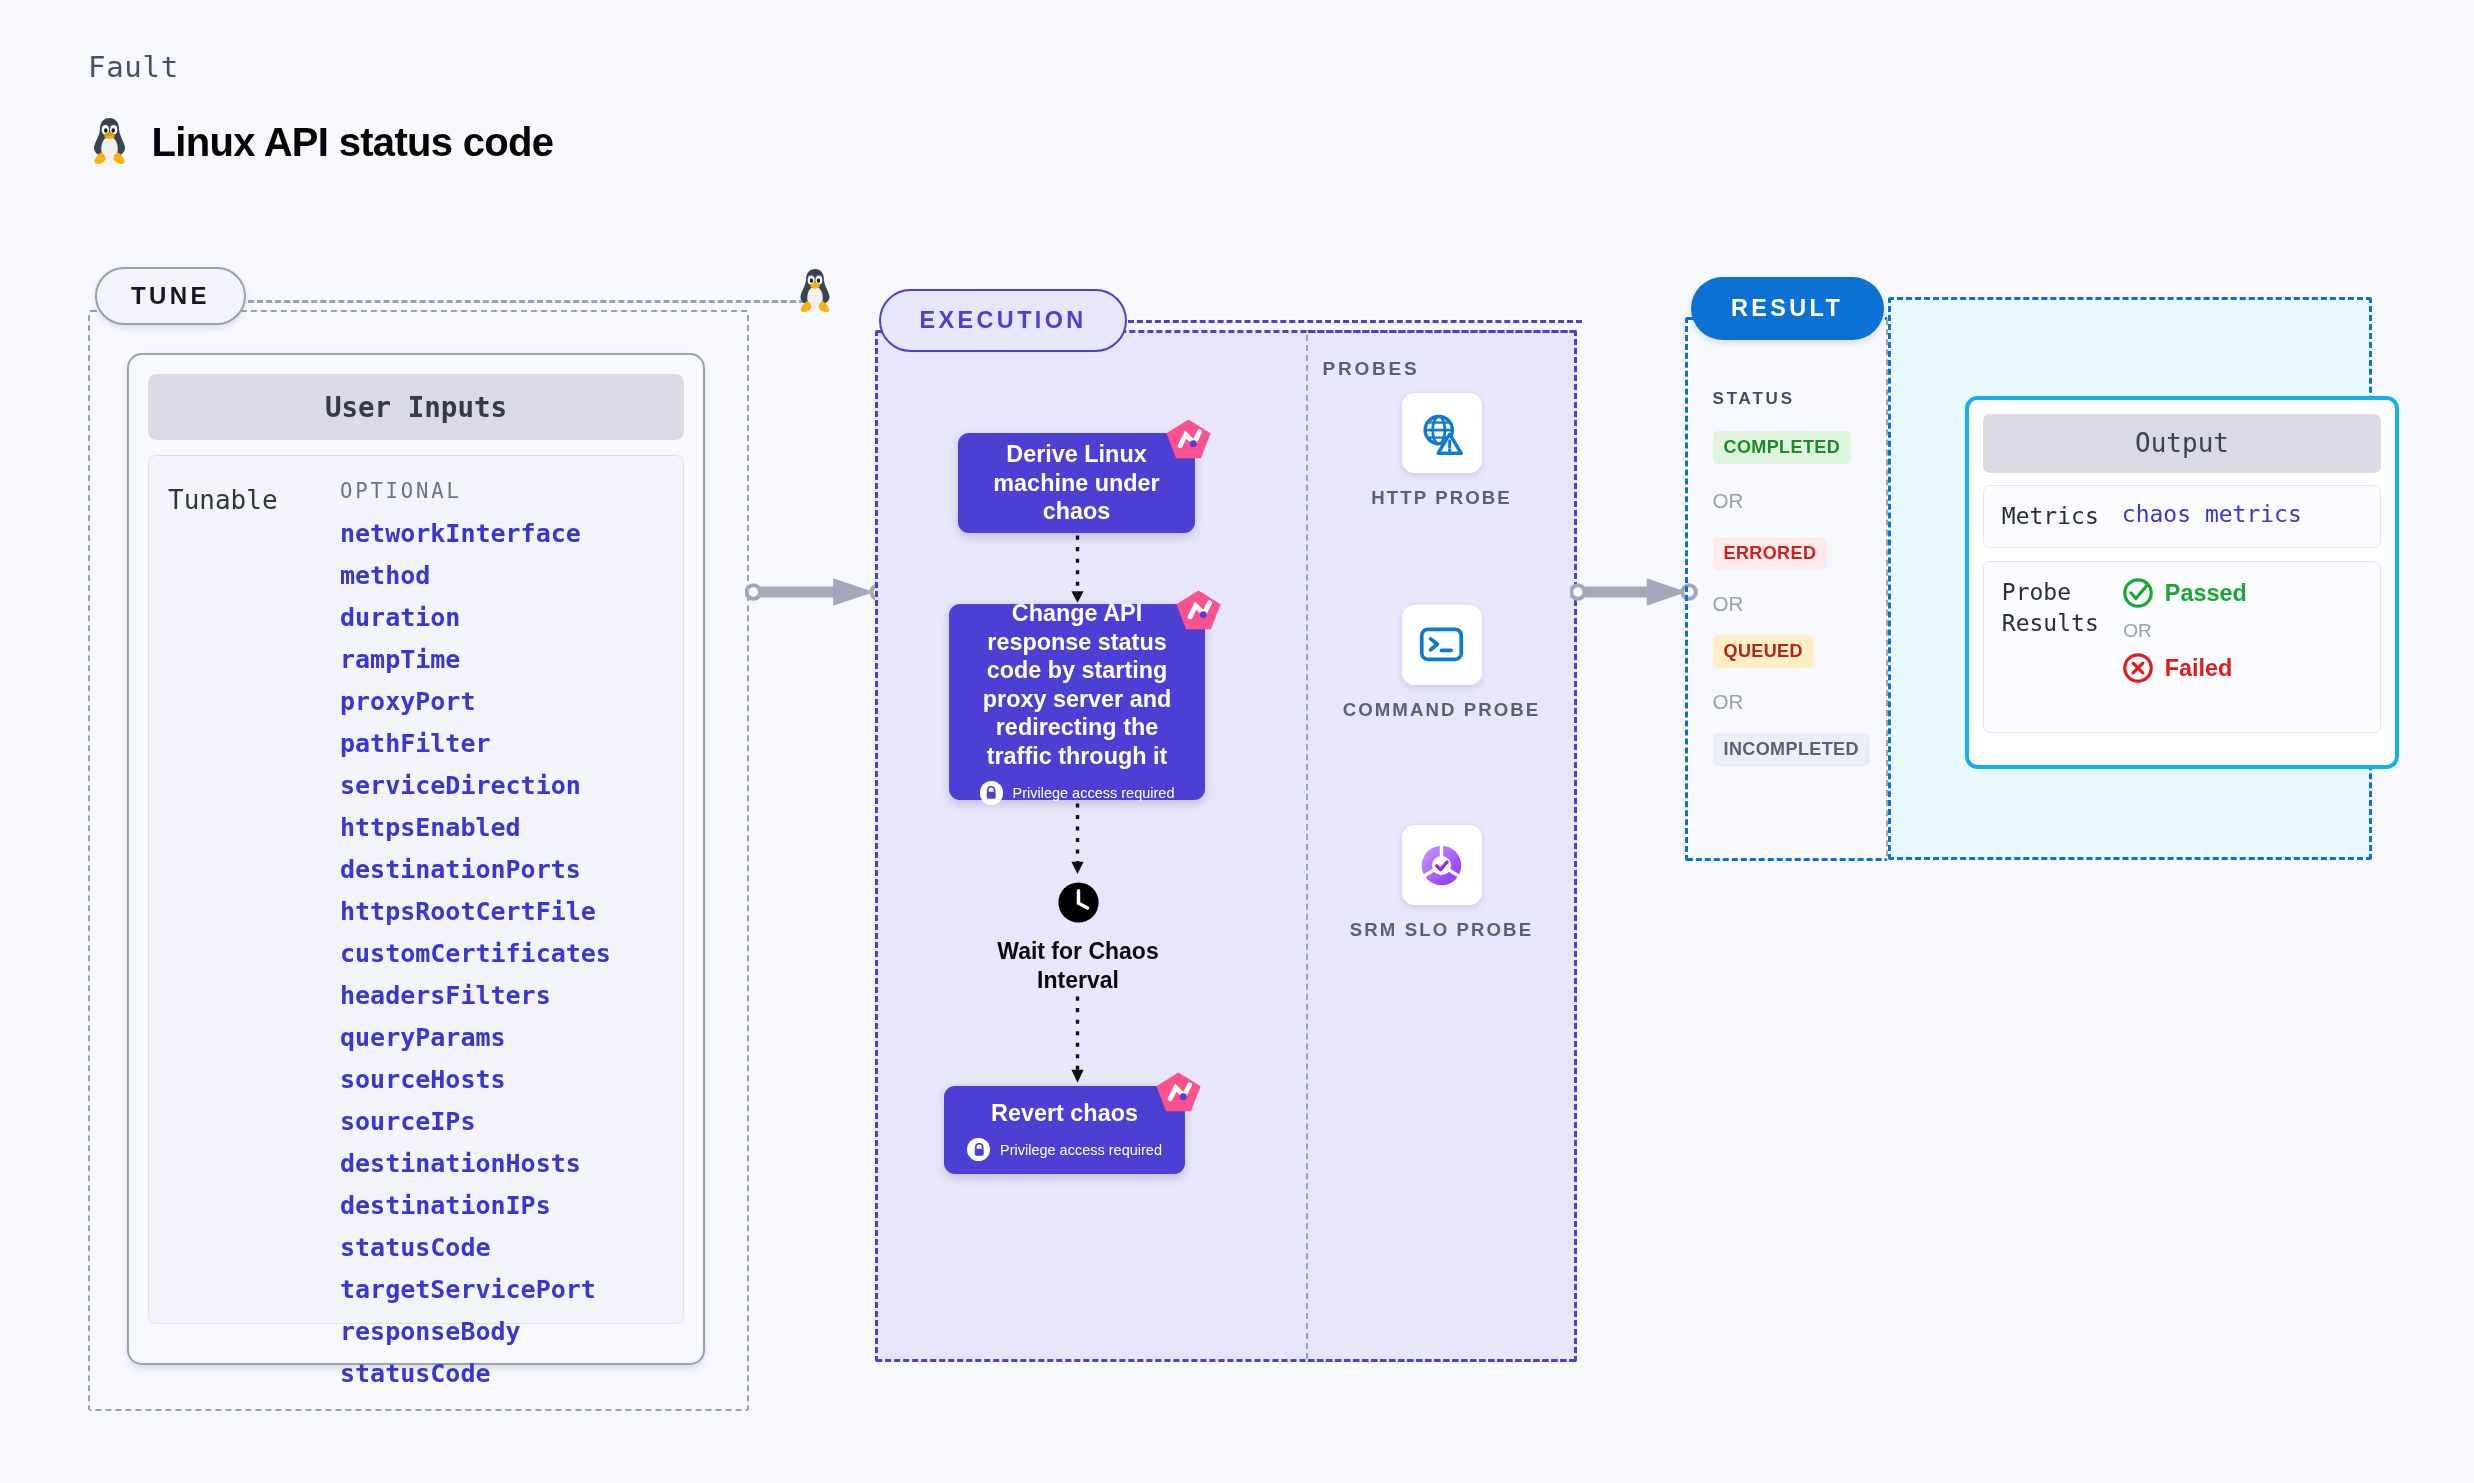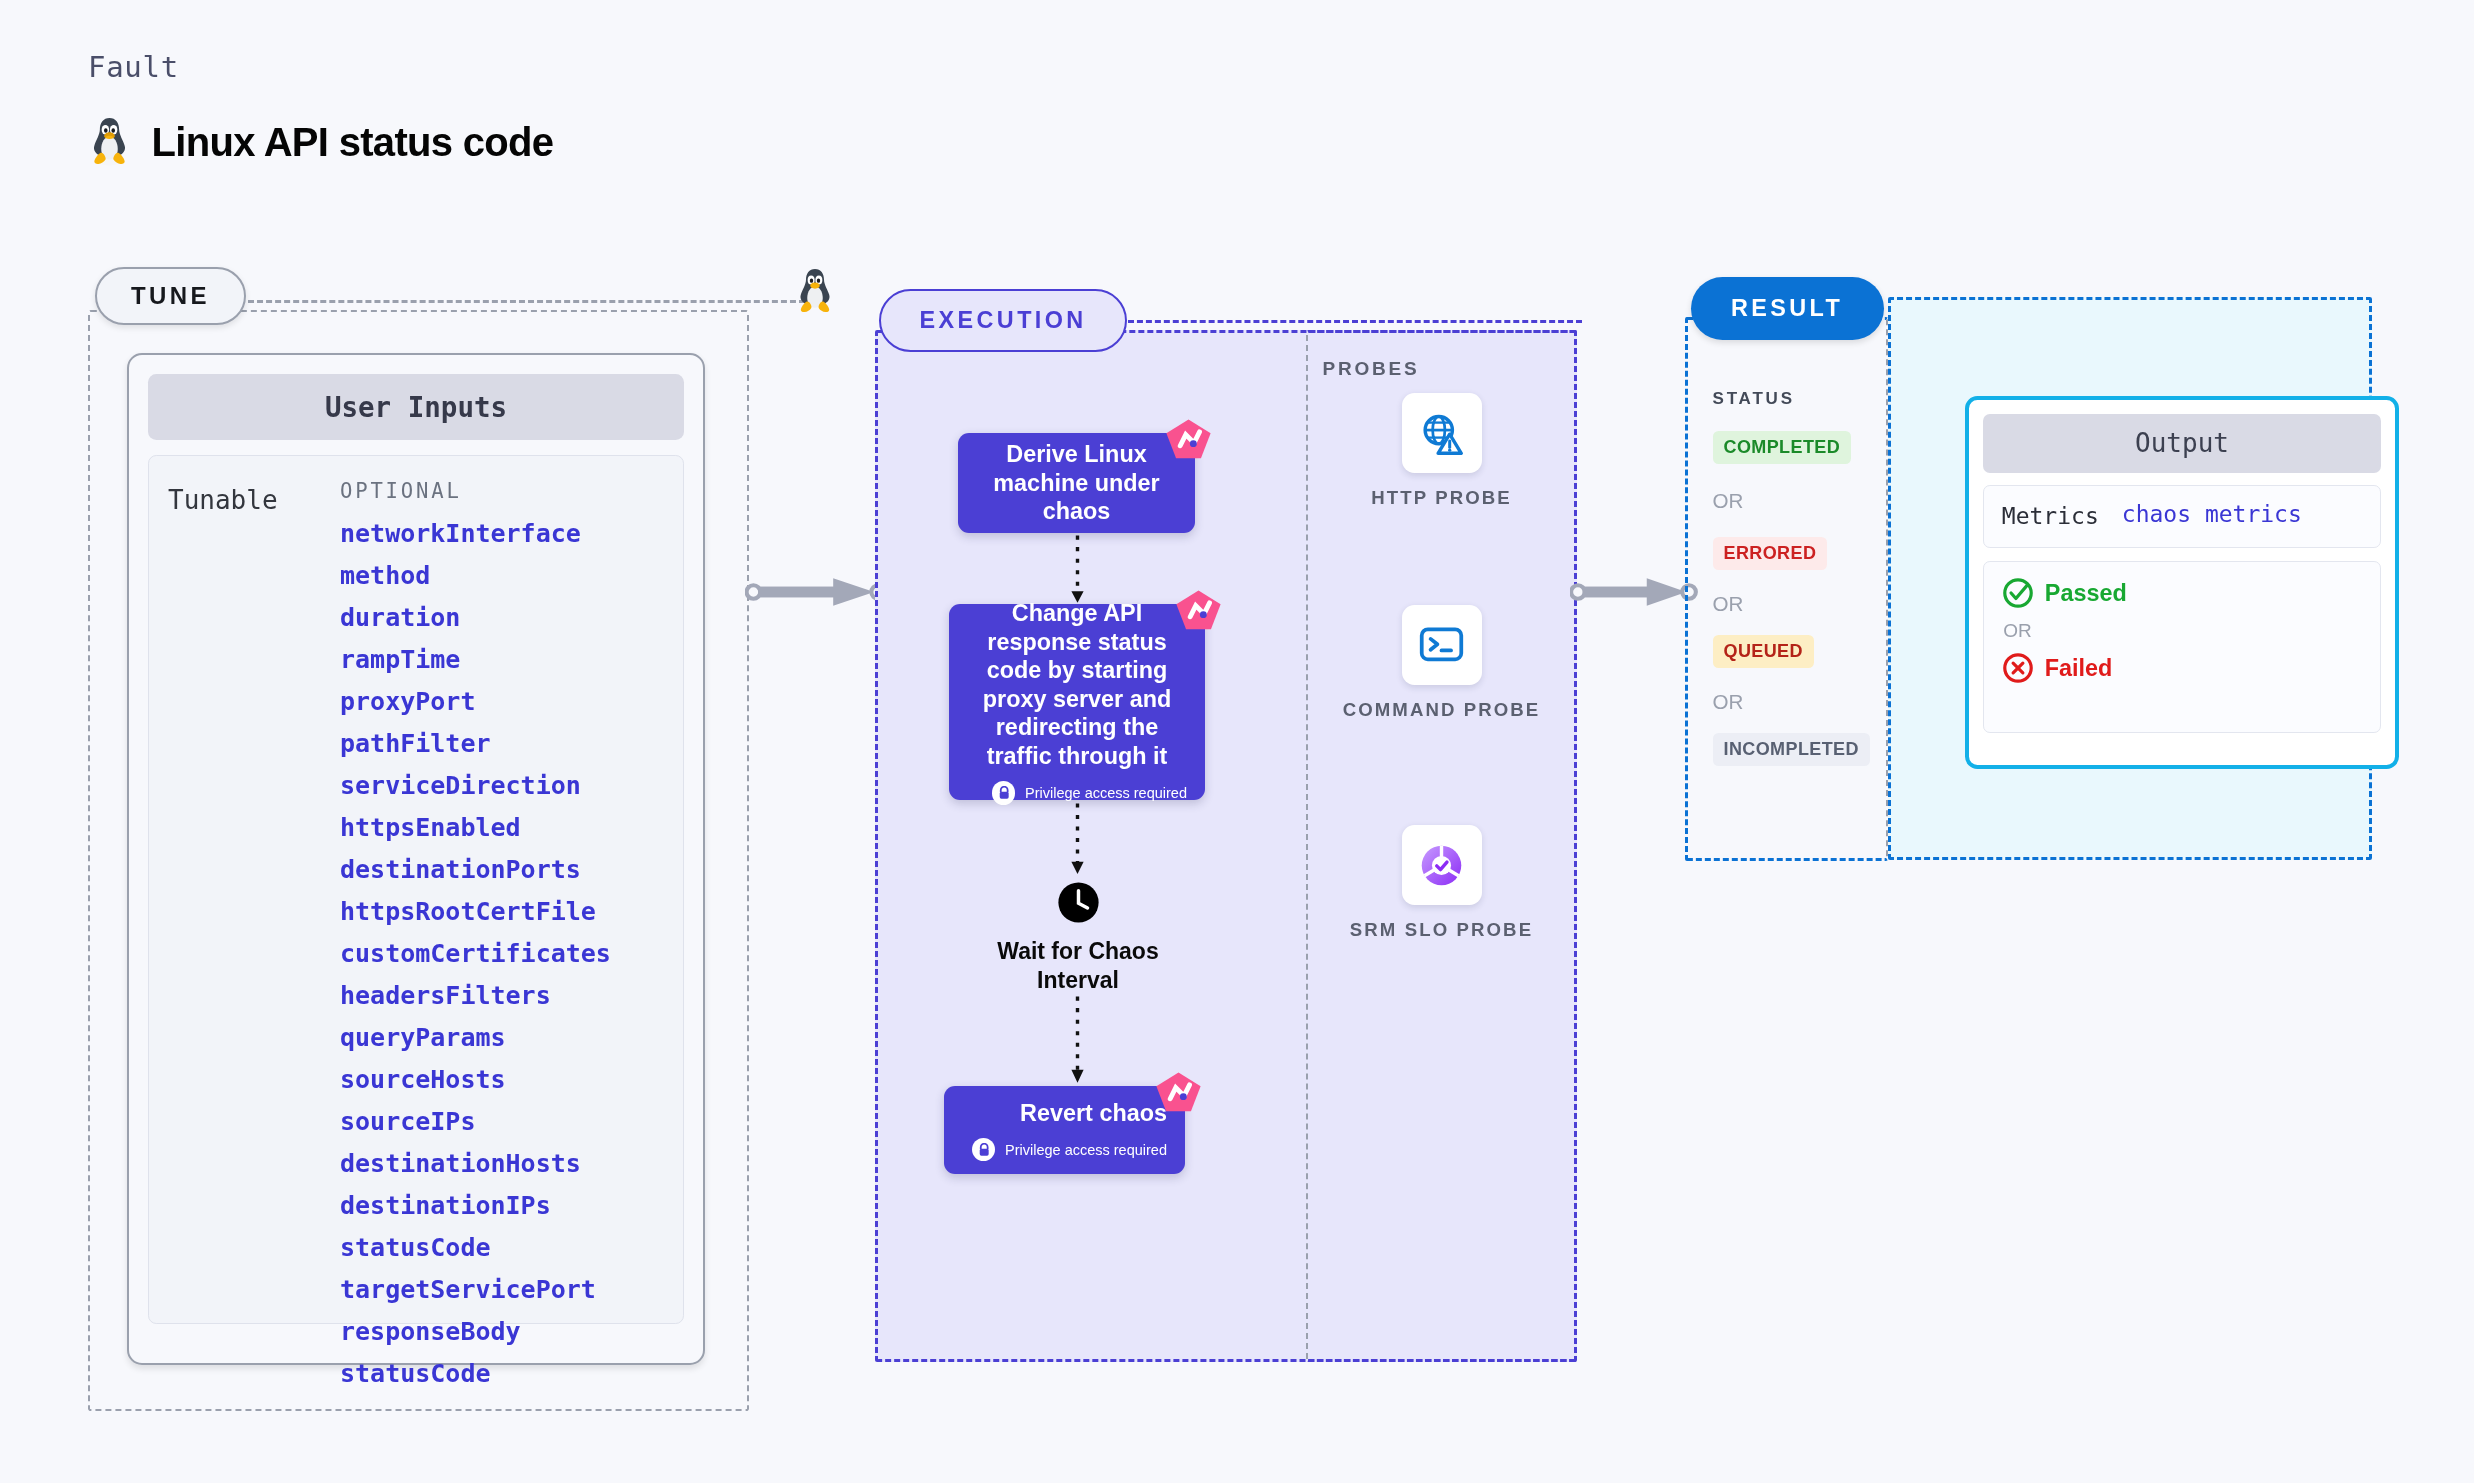--- a/index.html
+++ b/index.html
@@ -132,21 +132,21 @@
     font-size: 18.6px; font-weight: bold; letter-spacing: 2.1px; color: #5b6070;
     line-height: 1.35;
   }
 
   
   .node {
     position: absolute;
     background: #4b3fd4; color: #fff; border-radius: 11px;
     box-shadow: 0 3.4px 9.6px rgba(40,40,90,.20);
     display: flex; flex-direction: column;
-    align-items: flex-end; justify-content: center;
+    align-items: center; justify-content: center;
     text-align: center; padding: 13.8px 18px;
   }
   .node-title { font-size: 23.4px; font-weight: bold; line-height: 1.22; }
   .priv {
     display: flex; align-items: center; justify-content: center;
     gap: 9.6px; margin-top: 11px; font-size: 14.5px; font-weight: normal;
   }
   .lock-badge {
     width: 23.4px; height: 23.4px; border-radius: 50%; background:#fff;
     display:flex; align-items:center; justify-content:center;
@@ -478,20 +478,21 @@
     <div id="output-dash"></div>
     <div class="output-card">
       <div class="out-header">Output</div>
 
       <div class="out-row">
         <div class="out-key">Metrics</div>
         <div class="out-val-link">chaos metrics</div>
       </div>
 
       <div class="out-row" style="min-height:172px;">
+        <div class="out-key">Probe Results</div>
         <div>
           <div class="pr-item">
             <span>
               <svg width="32" height="32" viewBox="0 0 46 46">
                 <circle cx="23" cy="23" r="19" fill="none" stroke="#18a832" stroke-width="4.6"></circle>
                 <path d="M13 23 L20 31 L36 12" stroke="#18a832" stroke-width="4.6" fill="none" stroke-linecap="round" stroke-linejoin="round"></path>
               </svg>
             </span>
             <span class="pr-text" style="color:#18a832;">Passed</span>
           </div>

